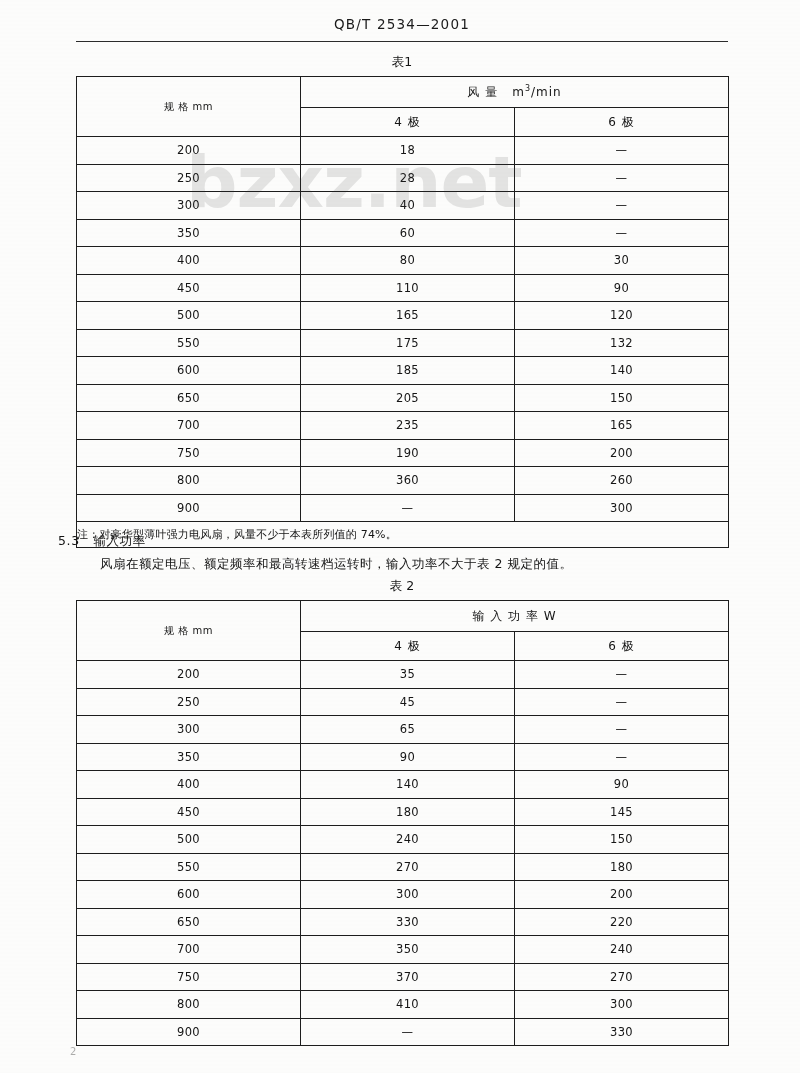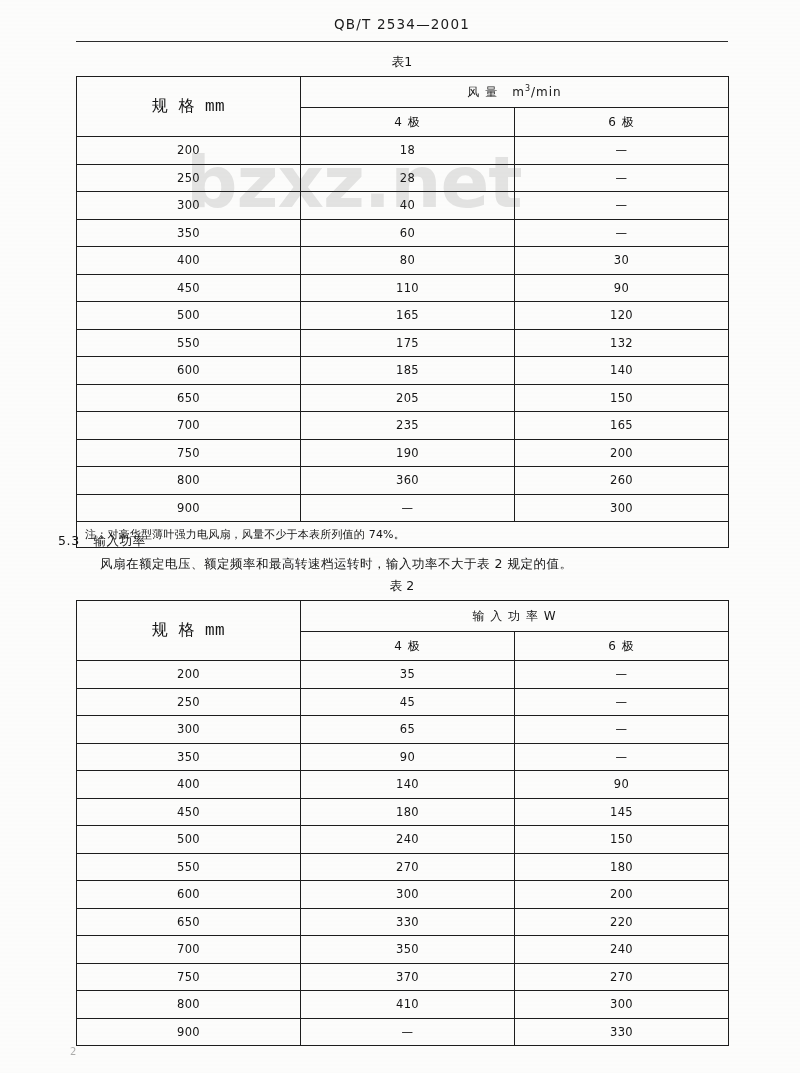--- a/index.html
+++ b/index.html
@@ -105,23 +105,22 @@
   .std-table td, .std-table th {
     border: 1px solid #1d1d1d;
     text-align: center;
     font-weight: normal;
     padding: 0;
     height: 27px;
     vertical-align: middle;
     background: transparent;
   }
   .std-table .hdr-spec {
-    font-size: 16px;
+    font-size: 10px;
     letter-spacing: 0.5px;
-    font-family: Liberation Mono, monospace;
   }
   .std-table .hdr-top {
     font-size: 12px;
     letter-spacing: 1px;
     height: 30px;
   }
   .std-table .hdr-sub {
     font-size: 12px;
     letter-spacing: 1px;
     height: 28px;
@@ -136,21 +135,20 @@
   }
   .unit-sup {
     font-size: 8px;
     vertical-align: super;
   }
   .hdr-spacer { display: inline-block; width: 14px; }
 
   
   td.note-cell {
     text-align: left;
-    padding-left: 8px;
     font-size: 11px;
     letter-spacing: 0.2px;
     height: 25px;
   }
 
   
   .sec-heading {
     position: absolute;
     left: 58px;
     font-size: 12.5px;

